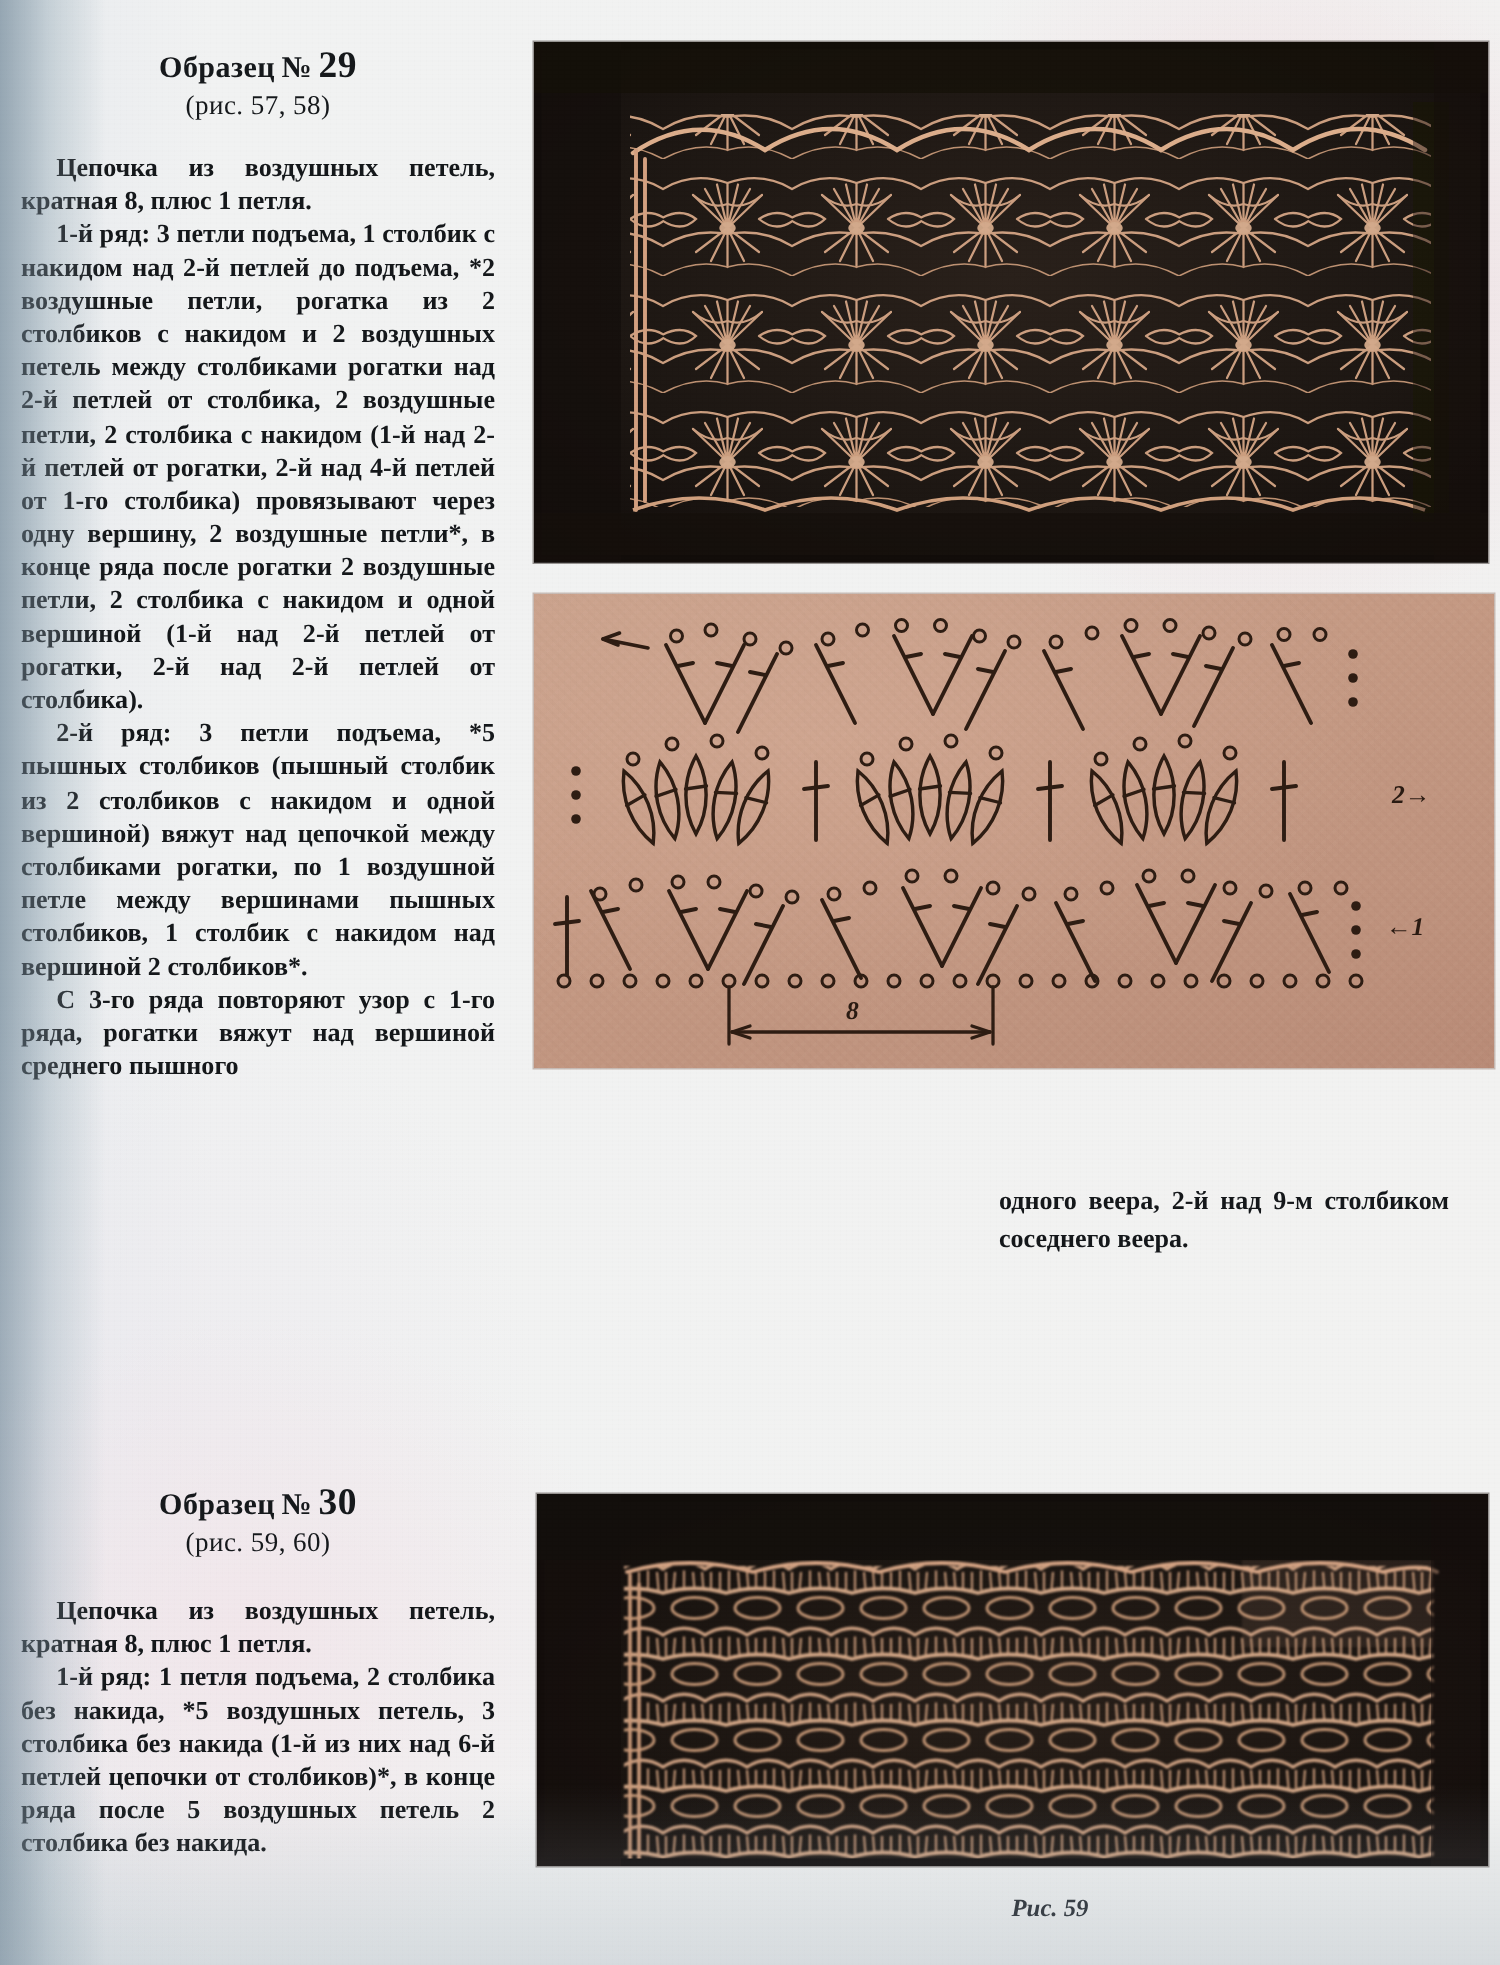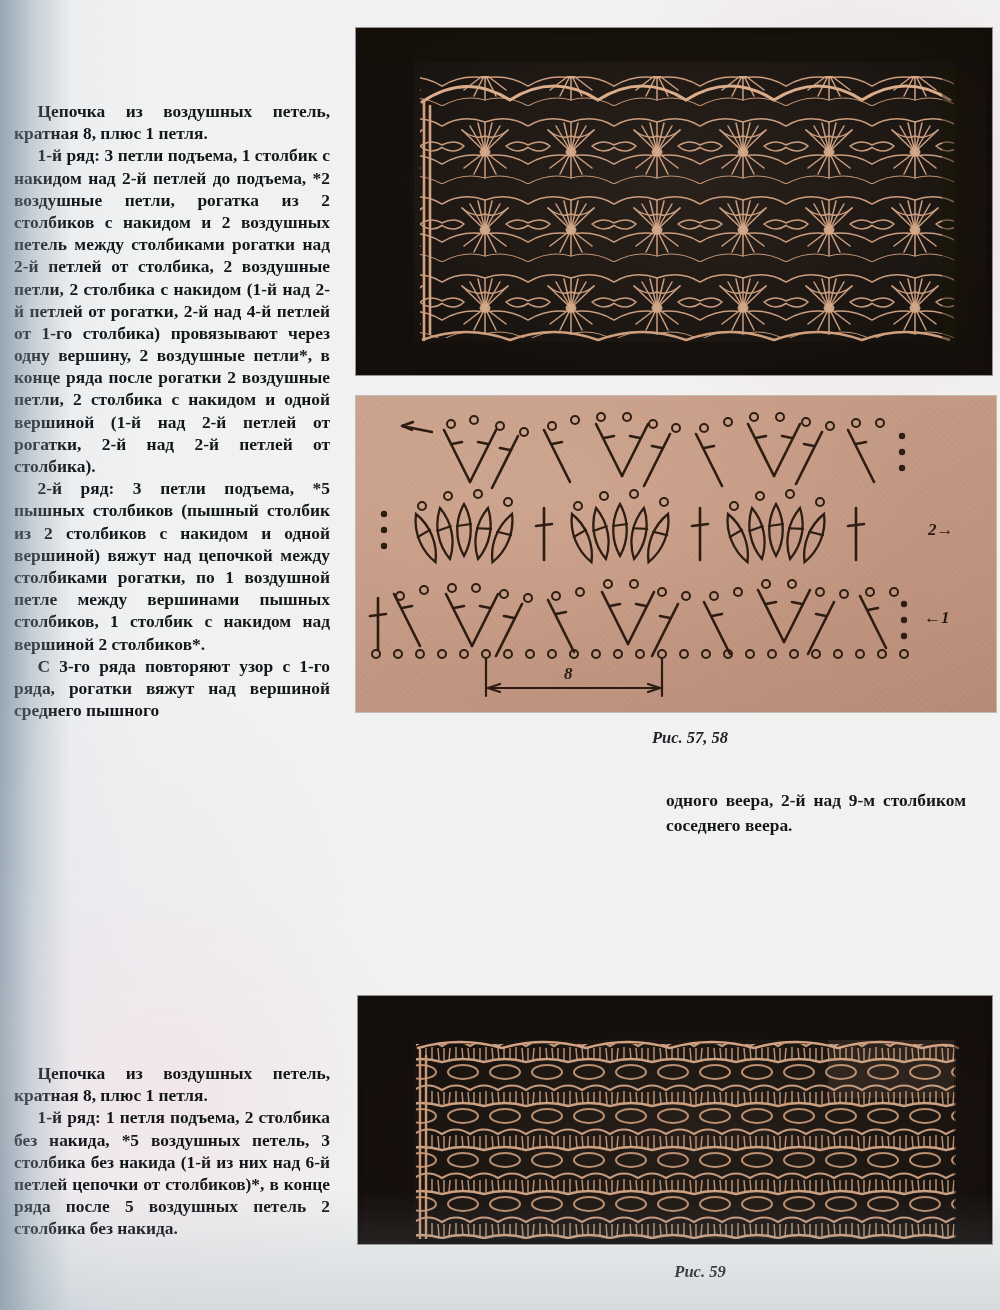--- a/index.html
+++ b/index.html
@@ -130,20 +130,28 @@
     ­ ­ ­ ­ ­ ­ ­ ­ ­ ­ ­ ­ ­ ­ ­ ­ ­ ­ ­ ­ ­ ­<br>
     ­ ­ ­ ­ ­ ­ ­ ­ ­ ­ ­ ­ ­ ­ ­ ­ ­ ­ ­ ­<br>
     ­ ­ ­ ­ ­ ­ ­ ­ ­ ­ ­ ­ ­ ­ ­<br>
     ­ ­ ­ ­ ­ ­ ­ ­ ­ ­ ­ ­ ­ ­ ­ ­ ­ ­ ­ ­ ­
   </div>
   <div class="ghost" style="left:690px;top:1245px;width:280px;">
     ­ ­ ­ ­ ­ ­ ­ ­ ­ ­ ­ ­ ­ ­ ­ ­ ­ ­<br>
     ­ ­ ­ ­ ­ ­ ­ ­ ­ ­ ­ ­ ­ ­ ­ ­ ­ ­ ­ ­
   </div>
 
+  <div class="col" style="left:16px;top:30px;width:312px;">
+    <div class="heading">
+      <span class="h-main">Образец</span>
+      <span class="h-main">№</span>
+      <span class="h-num">29</span>
+      <span class="h-sub">(рис. 57, 58)</span>
+    </div>
+  </div>
 
   <div class="col body-text" style="left:14px;top:100px;width:316px;">
     <p>Цепочка из воздушных петель, кратная 8, плюс 1 петля.</p>
     <p>1-й ряд: 3 петли подъема, 1 столбик с накидом над 2-й петлей до подъема, *2 воздушные петли, рогатка из 2 столбиков с накидом и 2 воздушных петель между столбиками рогатки над 2-й петлей от столбика, 2 воздушные петли, 2 столбика с накидом (1-й над 2-й петлей от рогатки, 2-й над 4-й петлей от 1-го столбика) провязывают через одну вершину, 2 воздушные петли*, в конце ряда после рогатки 2 воздушные петли, 2 столбика с накидом и одной вершиной (1-й над 2-й петлей от рогатки, 2-й над 2-й петлей от столбика).</p>
     <p>2-й ряд: 3 петли подъема, *5 пышных столбиков (пышный столбик из 2 столбиков с накидом и одной вершиной) вяжут над цепочкой между столбиками рогатки, по 1 воздушной петле между вершинами пышных столбиков, 1 столбик с накидом над вершиной 2 столбиков*.</p>
     <p>С 3-го ряда повторяют узор с 1-го ряда, рогатки вяжут над вершиной среднего пышного</p>
   </div>
 
 
   <div class="col body-text" style="left:666px;top:788px;width:300px;line-height:1.42;">
@@ -527,22 +535,29 @@
 
     <div class="rowlabel" style="left:572px;top:124px;">
       <span>2</span><span>→</span>
     </div>
     <div class="rowlabel" style="left:568px;top:212px;">
       <span>←</span><span>1</span>
     </div>
     <div class="measure-label" style="left:208px;top:268px;">8</div>
   </div>
 
-  <div class="caption" style="position:absolute;left:540px;top:728px;width:300px;">Рис. 57, 58</div>
-
+
+  <div class="col" style="left:16px;top:988px;width:312px;">
+    <div class="heading">
+      <span class="h-main">Образец</span>
+      <span class="h-main">№</span>
+      <span class="h-num">30</span>
+      <span class="h-sub">(рис. 59, 60)</span>
+    </div>
+  </div>
 
   <div class="col body-text" style="left:14px;top:1062px;width:316px;">
     <p>Цепочка из воздушных петель, кратная 8, плюс 1 петля.</p>
     <p>1-й ряд: 1 петля подъема, 2 столбика без накида, *5 воздушных петель, 3 столбика без накида (1-й из них над 6-й петлей цепочки от столбиков)*, в конце ряда после 5 воздушных петель 2 столбика без накида.</p>
   </div>
 
   <div class="photo" style="left:358px;top:996px;width:634px;height:248px;">
     <div class="frame-in">
       <svg class="lace-fill" viewBox="0 0 634 248" preserveAspectRatio="none">
         <defs>

